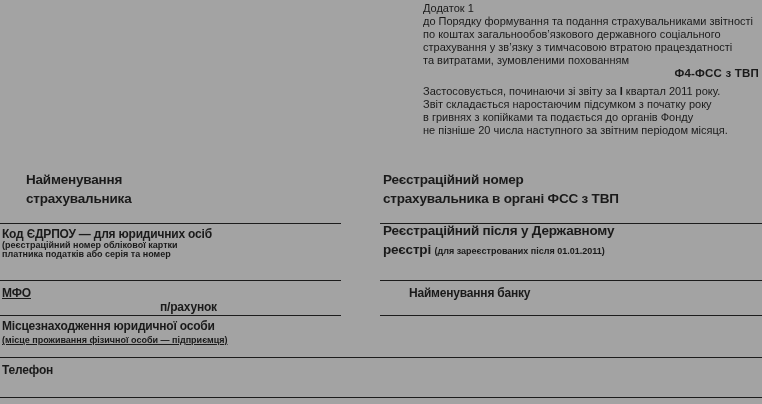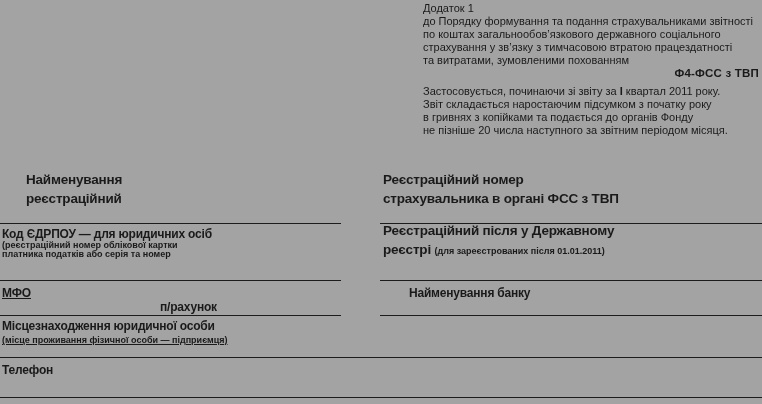--- a/index.html
+++ b/index.html
@@ -45,21 +45,21 @@
 
   <div class="abs note-text" style="left:423px; top:85px; width:336px;">
     <div class="note-line"><span>Застосовується, починаючи зі звіту за </span><span class="b">I</span><span> квартал 2011 року.</span></div>
     <div class="note-line">Звіт складається наростаючим підсумком з початку року</div>
     <div class="note-line">в гривнях з копійками та подається до органів Фонду</div>
     <div class="note-line">не пізніше 20 числа наступного за звітним періодом місяця.</div>
   </div>
 
   <div class="abs label-lg" style="left:2px; top:171px;margin-left:24px;">
     <div>Найменування</div>
-    <div>реєстраційний</div>
+    <div>страхувальника</div>
   </div>
   <div class="abs rule" style="left:0; top:223px; width:341px;"></div>
 
   <div class="abs label-lg2" style="left:2px; top:227px;">Код ЄДРПОУ — для юридичних осіб</div>
   <div class="abs label-sm" style="left:2px; top:241px;">
     <div>(реєстраційний номер облікової картки</div>
     <div>платника податків або серія та номер</div>
   </div>
   <div class="abs rule" style="left:0; top:280px; width:341px;"></div>
 

